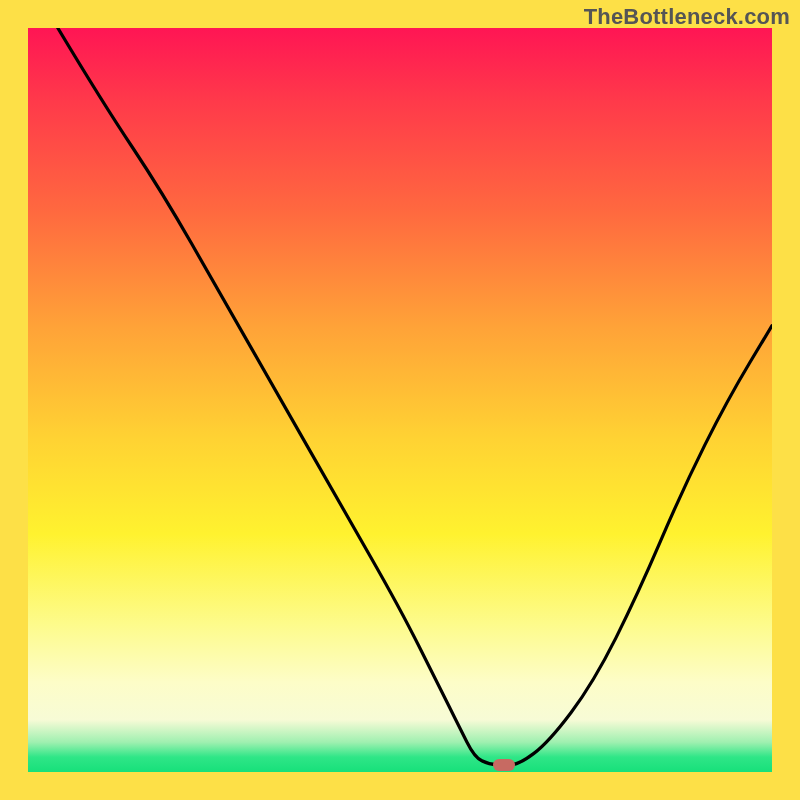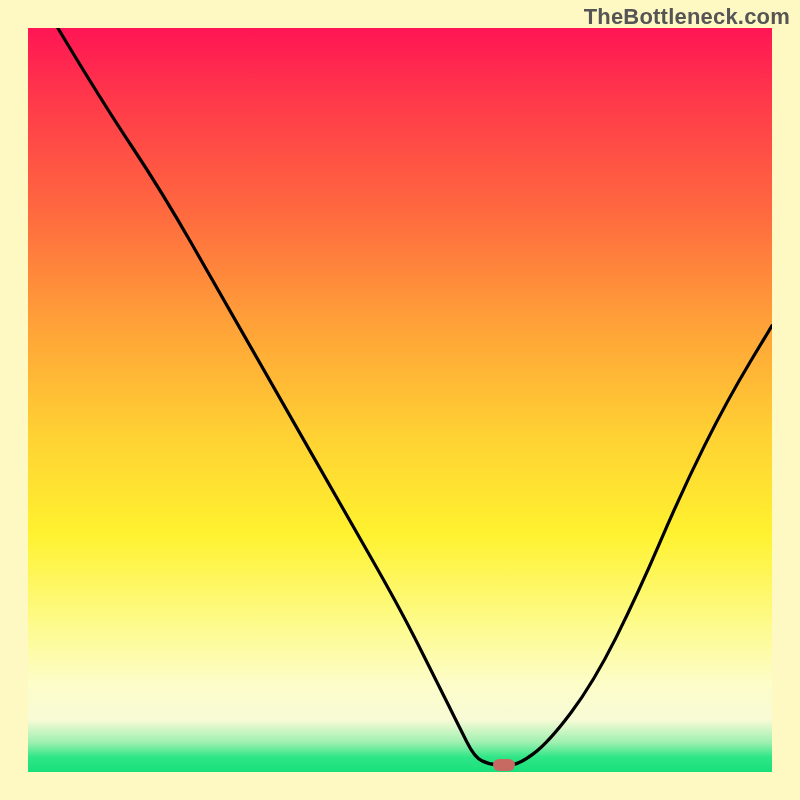--- a/index.html
+++ b/index.html
@@ -7,21 +7,21 @@
     padding: 0;
     width: 800px;
     height: 800px;
     overflow: hidden;
     font-family: Arial, Helvetica, sans-serif;
   }
   .container {
     position: relative;
     width: 800px;
     height: 800px;
-    background: #fef9c3;
+    background: #fde047;
   }
   .plot-area {
     position: absolute;
     left: 28px;
     top: 28px;
     width: 744px;
     height: 744px;
     
     background: linear-gradient(
       to bottom,

